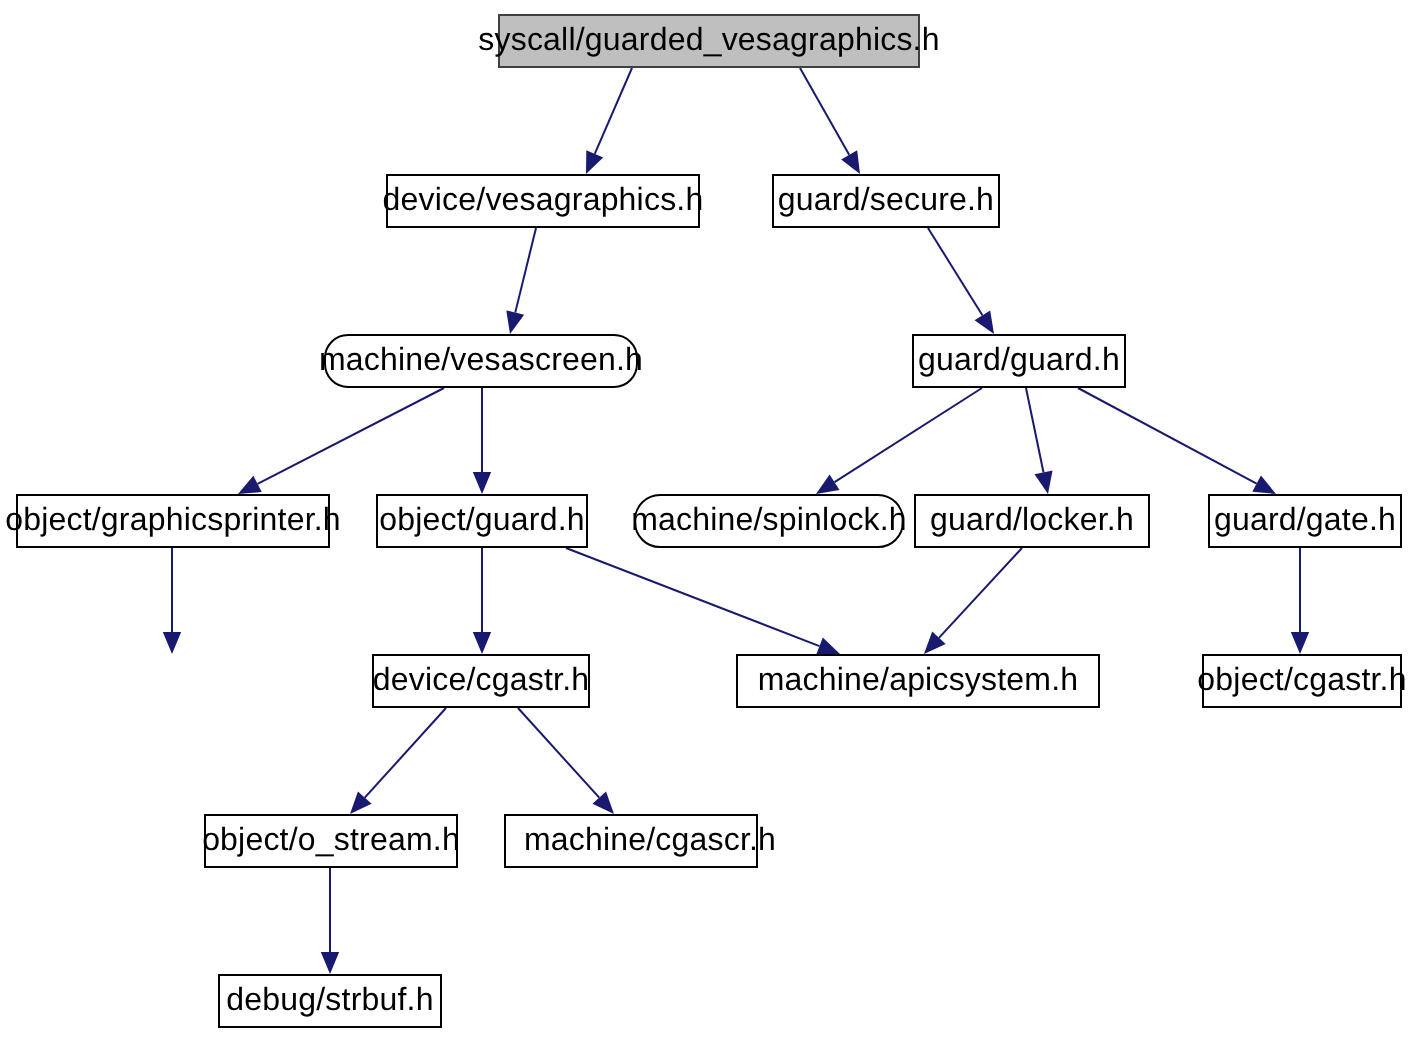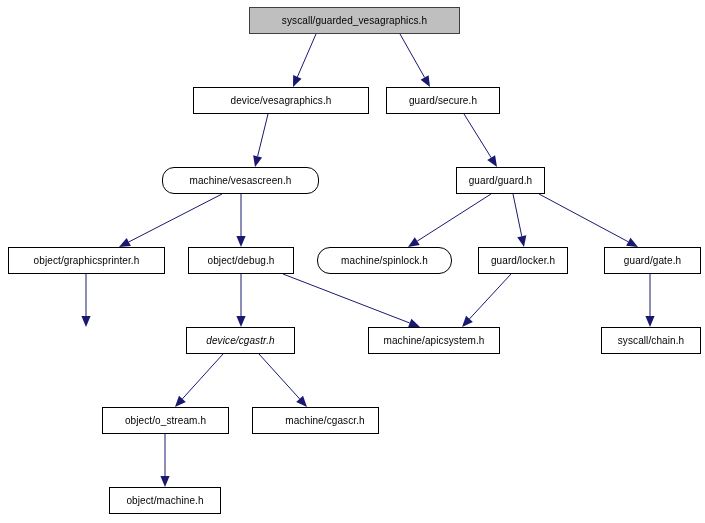--- a/index.html
+++ b/index.html
@@ -21,21 +21,21 @@
     top: 0;
     width: 705px;
     height: 523px;
   }
   .node {
     position: absolute;
     box-sizing: border-box;
     border: 1px solid #000000;
     background: #ffffff;
     color: #000000;
-    font-size: 10px;
+    font-size: 16px;
     line-height: 1;
     display: flex;
     align-items: center;
     justify-content: center;
     white-space: nowrap;
     letter-spacing: 0.1px;
     z-index: 2;
   }
   .node.root {
     background: #bfbfbf;
@@ -115,58 +115,58 @@
         <polygon points="307,407 296.2063861228935,401.9346372813061 303.0254663593241,395.7588665011425" fill="#191970"></polygon>
       </g>
       <g>
         <line x1="165" y1="434" x2="165" y2="476" stroke="#191970" stroke-width="1"></line>
         <polygon points="165,487 160.4,476 169.6,476" fill="#191970"></polygon>
       </g>
     </svg>
 <div class="node root" style="left: 249px; top: 7px; width: 211px; height: 27px;">
       <span class="node-label">syscall/guarded_vesagraphics.h</span>
     </div>
-    <div class="node" style="left: 193px; top: 87px; width: 176px; height: 27px;">
+    <div class="node" style="left: 193px; top: 87px; width: 157px; height: 27px;">
       <span class="node-label">device/vesagraphics.h</span>
     </div>
     <div class="node" style="left: 386px; top: 87px; width: 114px; height: 27px;">
       <span class="node-label">guard/secure.h</span>
     </div>
     <div class="node" style="left: 162px; top: 167px; width: 157px; height: 27px; border-radius: 12px;">
       <span class="node-label">machine/vesascreen.h</span>
     </div>
-    <div class="node" style="left: 456px; top: 167px; width: 89px; height: 27px;">
+    <div class="node" style="left: 456px; top: 167px; width: 107px; height: 27px;">
       <span class="node-label">guard/guard.h</span>
     </div>
     <div class="node" style="left: 8px; top: 247px; width: 157px; height: 27px;">
       <span class="node-label">object/graphicsprinter.h</span>
     </div>
     <div class="node" style="left: 188px; top: 247px; width: 106px; height: 27px;">
-      <span class="node-label">object/debug.h</span>
+      <span class="node-label">object/guard.h</span>
     </div>
     <div class="node" style="left: 317px; top: 247px; width: 135px; height: 27px; border-radius: 13px;">
       <span class="node-label">machine/spinlock.h</span>
     </div>
-    <div class="node" style="left: 478px; top: 247px; width: 90px; height: 27px;">
+    <div class="node" style="left: 457px; top: 247px; width: 118px; height: 27px;">
       <span class="node-label">guard/locker.h</span>
     </div>
     <div class="node" style="left: 604px; top: 247px; width: 97px; height: 27px;">
       <span class="node-label">guard/gate.h</span>
     </div>
-    <div class="node" style="left: 186px; top: 327px; width: 109px; height: 27px; font-style: italic;">
+    <div class="node" style="left: 186px; top: 327px; width: 109px; height: 27px;">
       <span class="node-label">device/cgastr.h</span>
     </div>
-    <div class="node" style="left: 368px; top: 327px; width: 132px; height: 27px;">
+    <div class="node" style="left: 368px; top: 327px; width: 182px; height: 27px;">
       <span class="node-label">machine/apicsystem.h</span>
     </div>
     <div class="node" style="left: 601px; top: 327px; width: 100px; height: 27px;">
-      <span class="node-label">syscall/chain.h</span>
+      <span class="node-label">object/cgastr.h</span>
     </div>
     <div class="node" style="left: 102px; top: 407px; width: 127px; height: 27px;">
       <span class="node-label">object/o_stream.h</span>
     </div>
     <div class="node" style="left: 252px; top: 407px; width: 127px; height: 27px; padding-left: 19px;">
       <span class="node-label">machine/cgascr.h</span>
     </div>
     <div class="node" style="left: 109px; top: 487px; width: 112px; height: 27px;">
-      <span class="node-label">object/machine.h</span>
+      <span class="node-label">debug/strbuf.h</span>
     </div>
   </div>
 
 </body></html>

